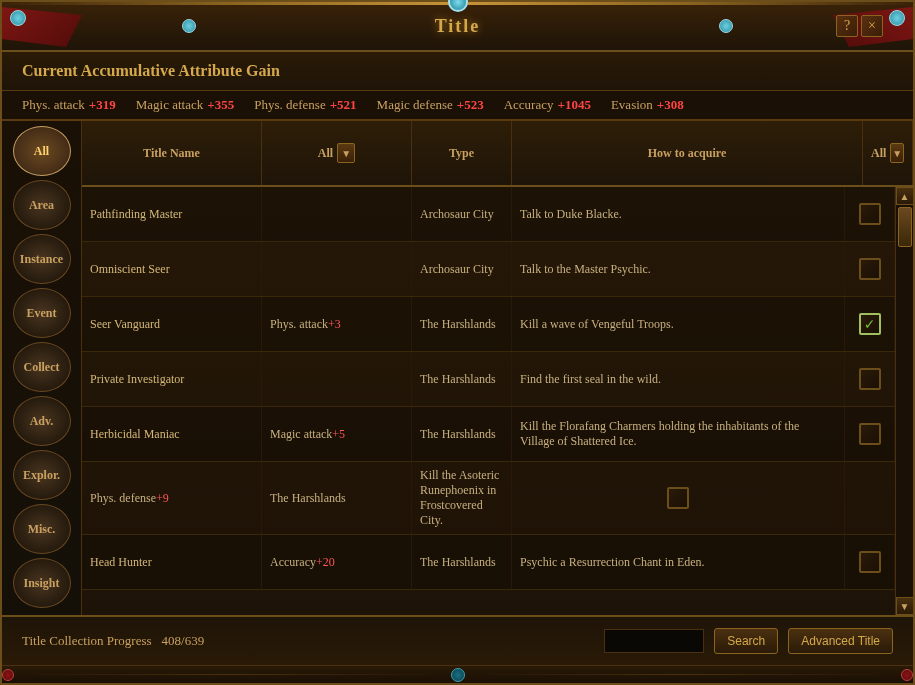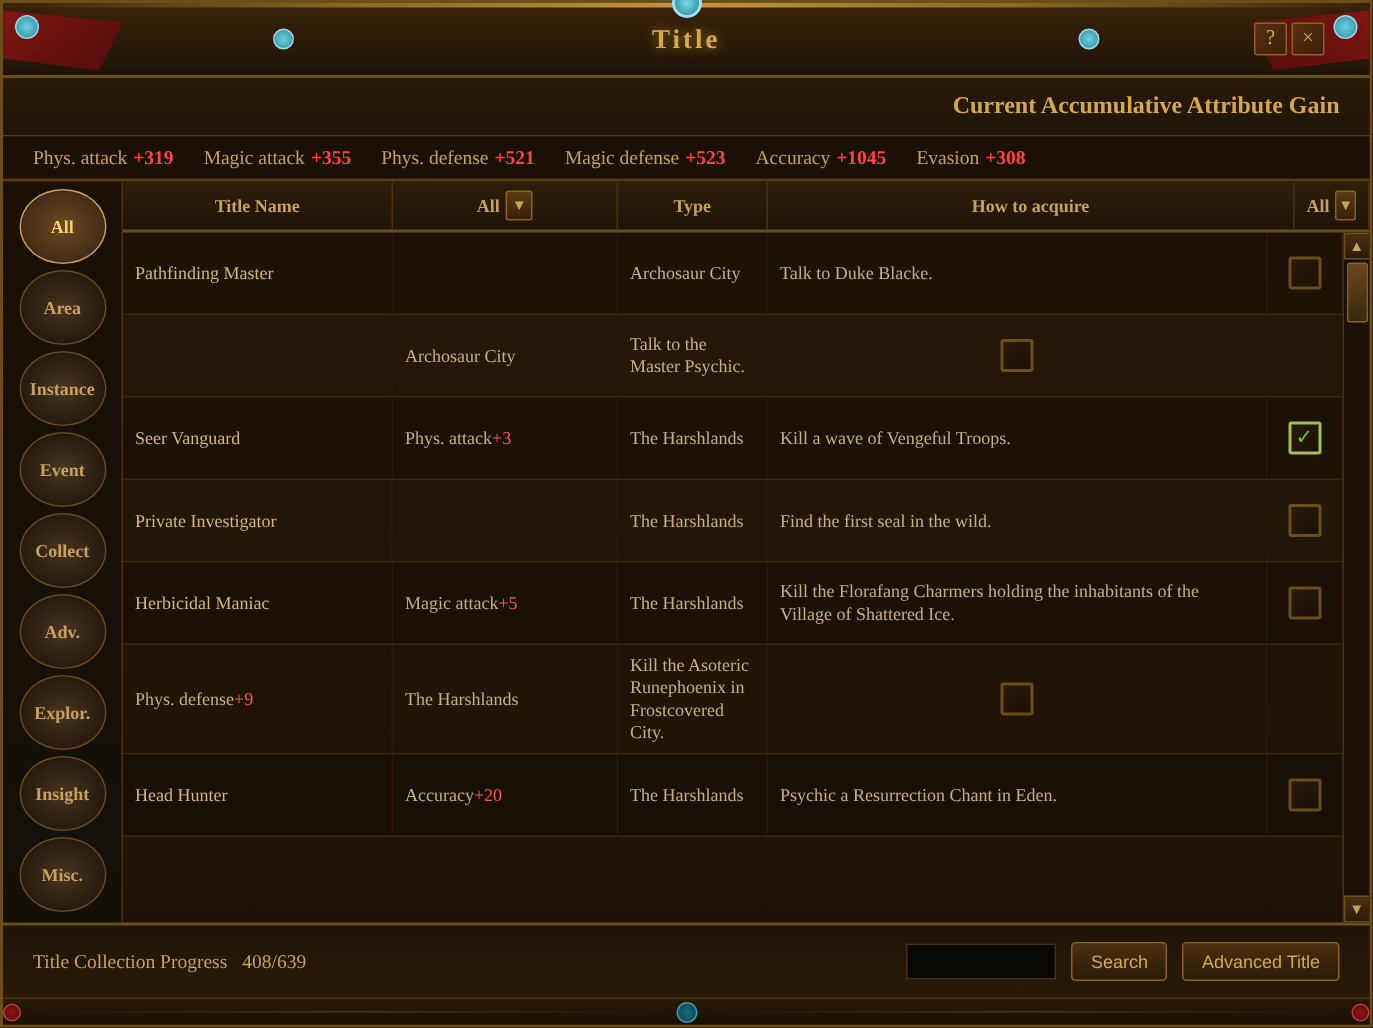--- a/index.html
+++ b/index.html
@@ -127,21 +127,21 @@
       top: 5px;
       width: 80px;
       height: 40px;
       background: linear-gradient(225deg, #8b1515, #5a0a0a);
       clip-path: polygon(100% 0, 0 20%, 20% 100%, 100% 80%);
       opacity: 0.85;
     }
 
     .subtitle-bar {
       padding: 10px 20px;
-      text-align: right;
+      text-align: left;
       background: linear-gradient(180deg, #2a1a06 0%, #1e1408 100%);
       border-bottom: 1px solid #5a3a10;
     }
 
     .subtitle-text {
       color: #d4a84b;
       font-size: 16px;
       font-weight: bold;
     }
 
@@ -226,21 +226,21 @@
     
     .table-header {
       display: grid;
       grid-template-columns: 180px 150px 100px 1fr 50px;
       background: linear-gradient(180deg, #2e1e08 0%, #1e1408 100%);
       border-bottom: 2px solid #6b4e1a;
       padding: 0;
     }
 
     .th {
-      padding: 6px 8px;
+      padding: 22px 8px;
       color: #c8a060;
       font-size: 12px;
       font-weight: bold;
       border-right: 1px solid #4a3010;
       display: flex;
       align-items: center;
       justify-content: center;
     }
 
     .th.with-dropdown {
@@ -518,22 +518,22 @@
 
     <div class="category-sidebar">
 
     <div class="cat-btn active">All</div>
         <div class="cat-btn">Area</div>
         <div class="cat-btn">Instance</div>
         <div class="cat-btn">Event</div>
         <div class="cat-btn">Collect</div>
         <div class="cat-btn">Adv.</div>
         <div class="cat-btn">Explor.</div>
+        <div class="cat-btn">Misc.</div>
         <div class="cat-btn">Insight</div>
-        <div class="cat-btn">Misc.</div>
       </div>
 
     <div class="main-table-area">
       <div class="table-header">
         <div class="th">
           <span>Title Name</span>
         </div>
         <div class="th with-dropdown">
           <span>All</span>
           <div class="dropdown-arrow">▼</div>
@@ -556,20 +556,21 @@
         <div class="table-row">
     <div class="td" style="color:#d4b87a;">Pathfinding Master</div>
     <div class="td td-bonus"></div>
     <div class="td">Archosaur City</div>
     <div class="td">Talk to Duke Blacke.</div>
     <div class="td td-check">
       <div class="checkbox "></div>
     </div>
   </div>
             <div class="table-row">
+    <div class="td" style="color:#d4b87a;">Omniscient Seer</div>
     <div class="td td-bonus"></div>
     <div class="td">Archosaur City</div>
     <div class="td">Talk to the Master Psychic.</div>
     <div class="td td-check">
       <div class="checkbox "></div>
     </div>
   </div>
             <div class="table-row">
     <div class="td" style="color:#d4b87a;">Seer Vanguard</div>
     <div class="td td-bonus">Phys. attack <span class="bonus-red">+3</span></div>

